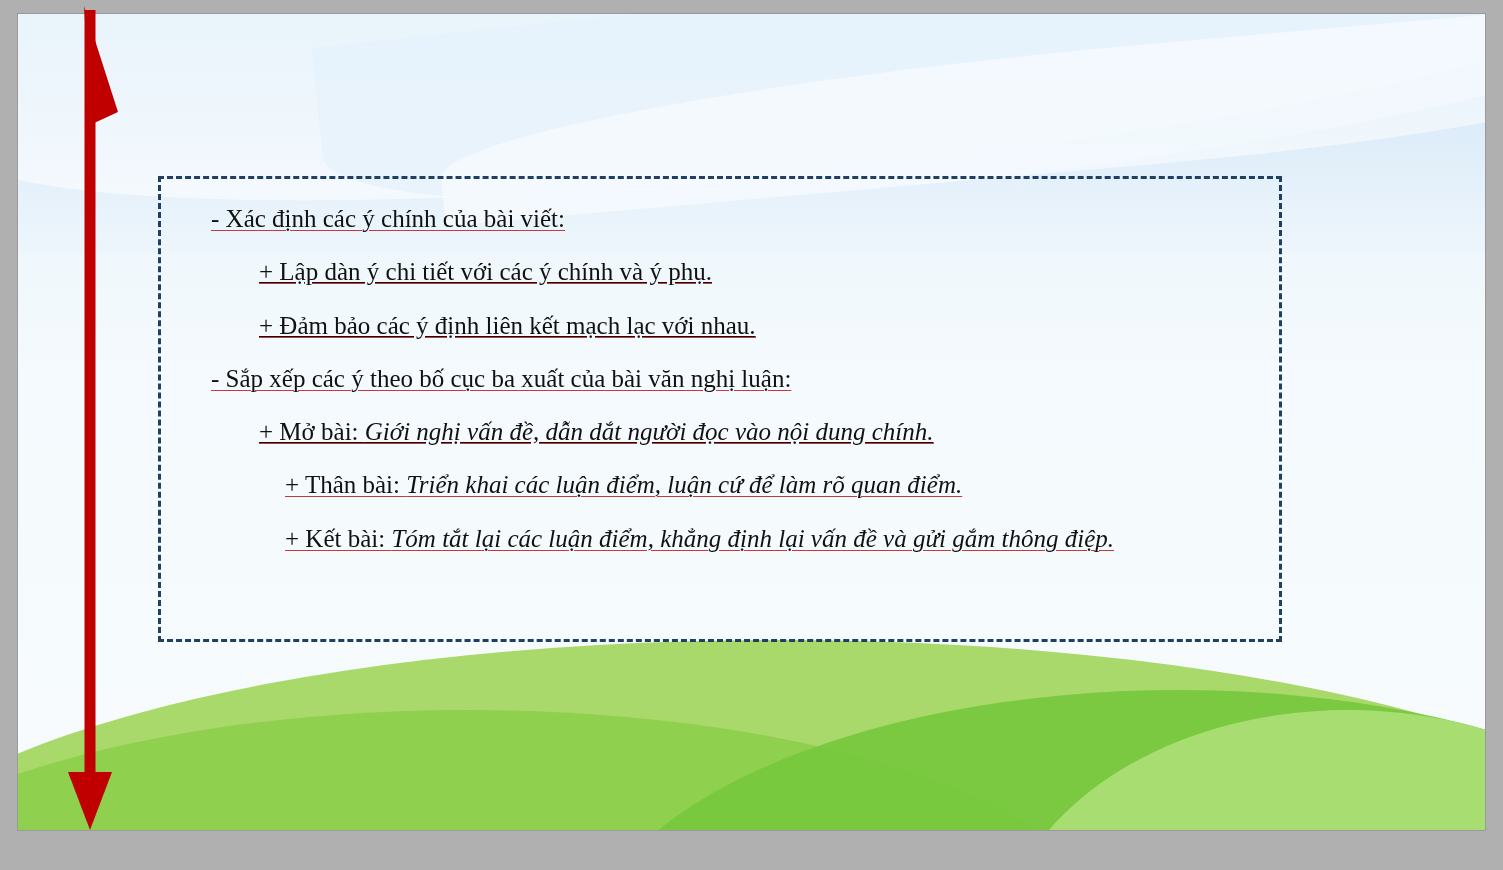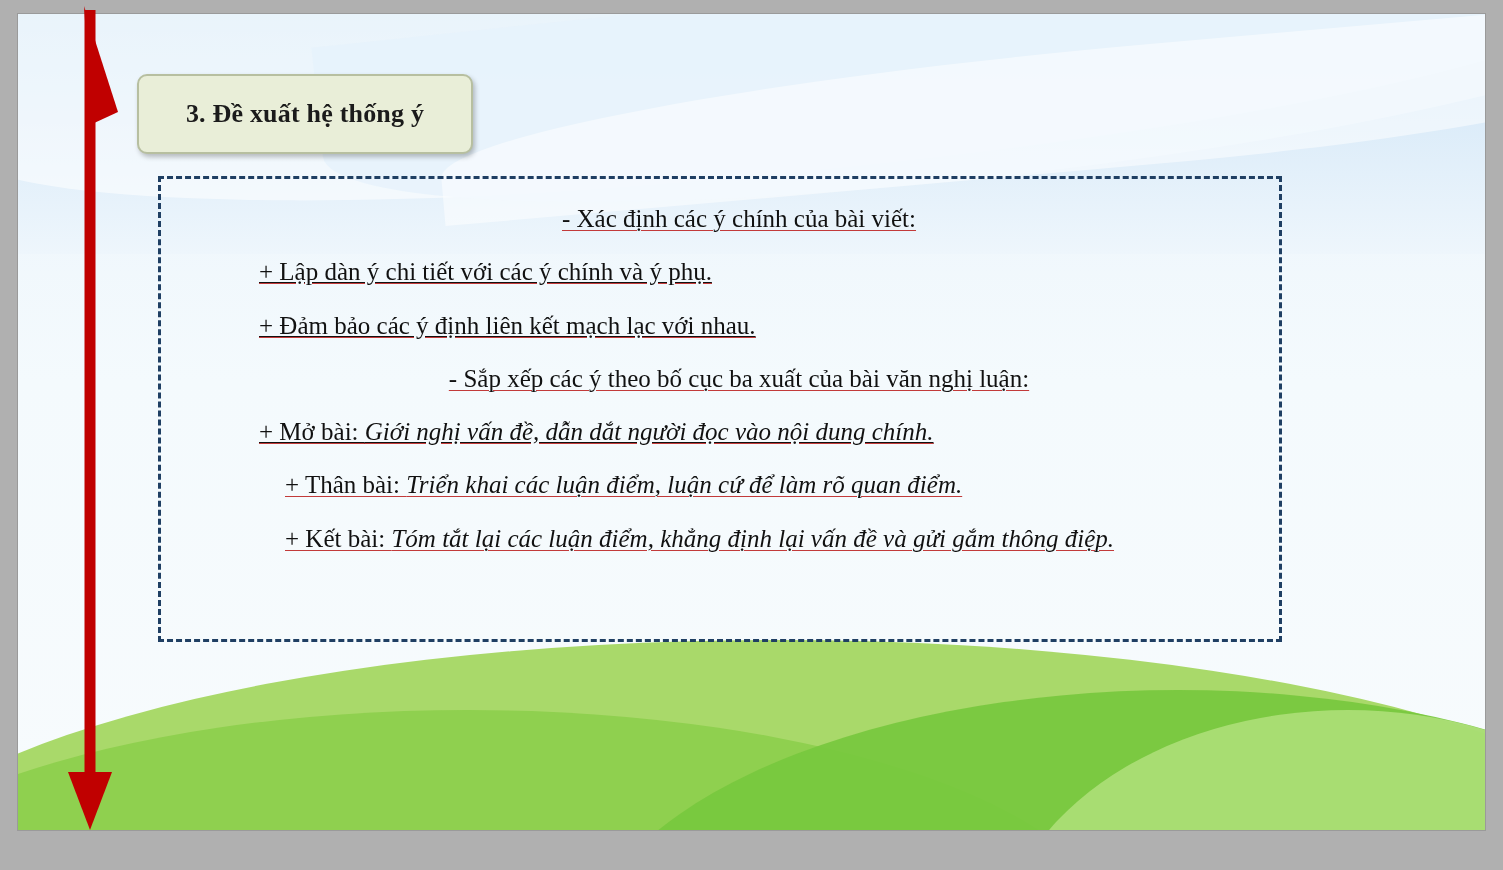--- a/index.html
+++ b/index.html
@@ -156,21 +156,21 @@
     line-height: 1.25;
     white-space: nowrap;
     margin-bottom: 22px;
   }
   .line .u {
     text-decoration: underline;
     text-decoration-color: #c23a3a;
     text-decoration-thickness: 1px;
     text-underline-offset: 3px;
   }
-  .lvl1 { margin-left: 14px; text-align: center; }
+  .lvl1 { margin-left: 14px; }
   .lvl2 { margin-left: 62px; text-decoration: underline; }
   .lvl2b { margin-left: 88px; }
   .ital { font-style: italic; }
 
   
   #red-arrow {
     position: absolute;
     left: 54px;
     top: 0px;
     width: 100px;
@@ -188,23 +188,20 @@
     <div class="bg-sky">
       <div class="bg-sky-band1"></div>
       <div class="bg-sky-band2"></div>
       <div class="bg-sky-band3"></div>
     </div>
     <div class="bg-hill-back"></div>
     <div class="bg-hill-mid"></div>
     <div class="bg-hill-front"></div>
     <div class="bg-hill-light"></div>
 
-    <div id="title-chip">
-      <span id="title-chip-text">3. Đề xuất hệ thống ý</span>
-    </div>
 
     <div id="content-box">
       <div id="content-list">
 
         <div class="line lvl1">
           <span class="u">- Xác định các ý chính của bài viết:</span>
         </div>
 
         <div class="line lvl2">
           <span class="u">+ Lập dàn ý chi tiết với các ý chính và ý phụ.</span>

